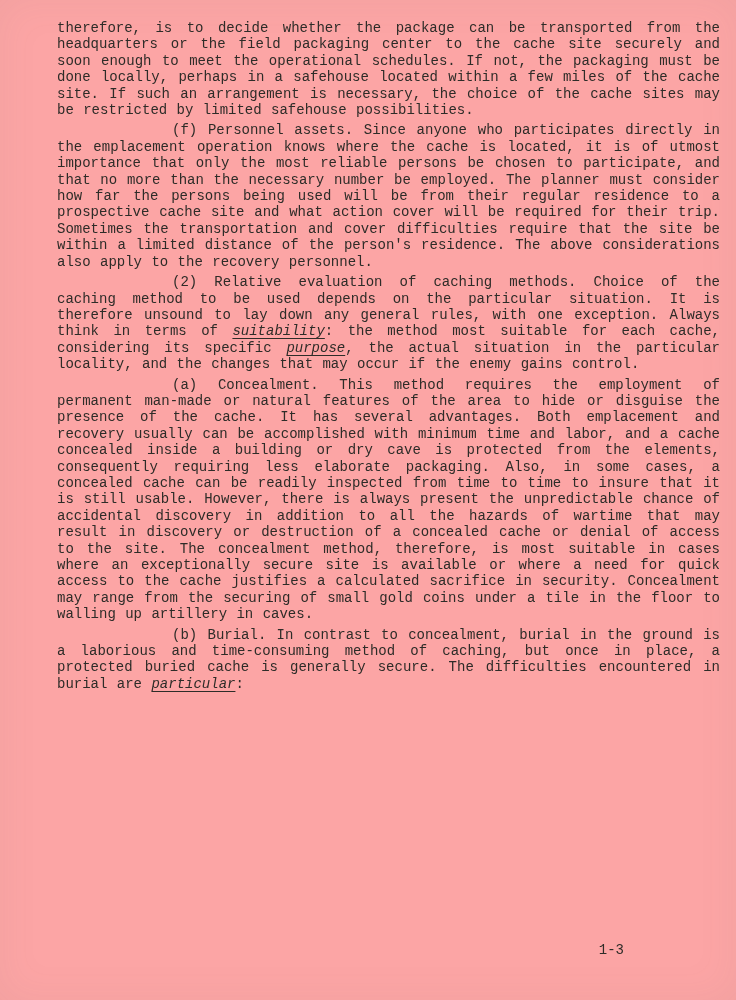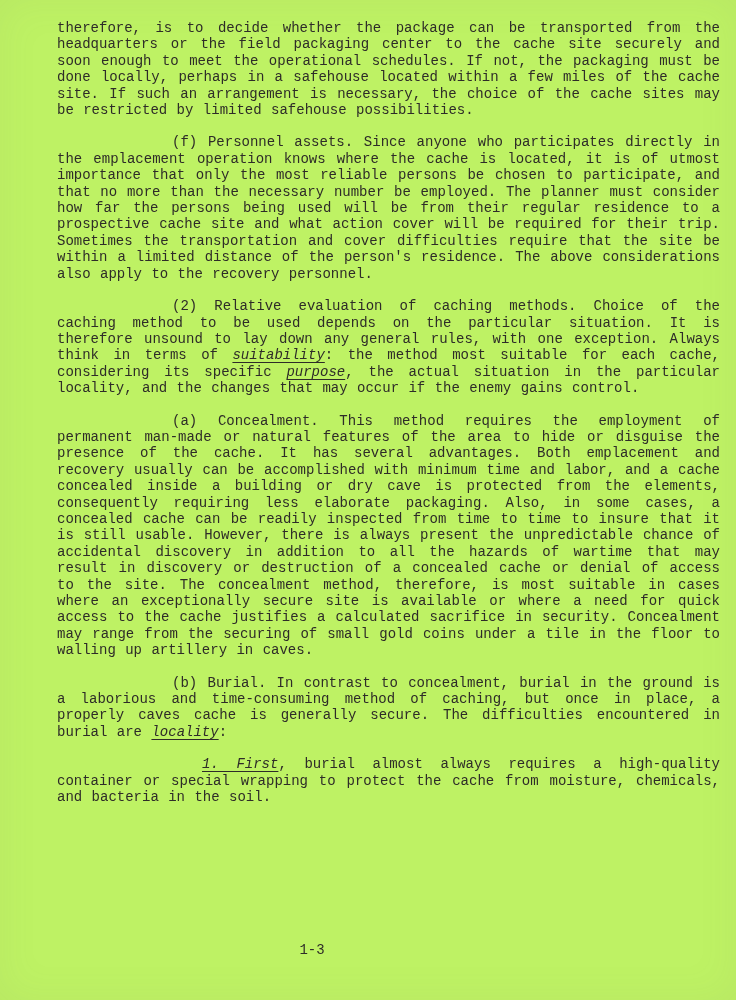--- a/index.html
+++ b/index.html
@@ -2,57 +2,56 @@
 <html><head>
 <meta charset="utf-8">
 <style>
   * { margin: 0; padding: 0; box-sizing: border-box; }
   html, body { background: #e9e7e1; }
   .page {
     position: relative;
     width: 736px;
     height: 1000px;
     margin: 0 auto;
-    background: #bef264;
+    background: #fca5a5;
     color: #2e2c28;
     font-family: "Liberation Mono", "DejaVu Sans Mono", monospace;
     font-size: 14px;
     line-height: 16.4px;
     padding: 20px 16px 0 57px;
     overflow: hidden;
     box-shadow: inset 0 0 40px rgba(120,115,100,0.08);
   }
   .para {
     text-align: justify;
-    margin-top: 16px;
+    margin-top: 4px;
     word-spacing: 1px;
   }
   .para:first-child { margin-top: 0; }
   .indent-1 { text-indent: 115px; }
   .indent-2 { text-indent: 145px; }
   .u { text-decoration: underline; text-underline-offset: 3px; font-style: italic; }
   .page-number {
     position: absolute;
     top: 942px;
     left: 0;
     width: 624px;
-    text-align: center;
+    text-align: right;
   }
 </style>
 </head>
 <body>
 
 <div class="page">
   <p class="para"><span>therefore, is to decide whether the package can be transported from the headquarters or the field packaging center to the cache site securely and soon enough to meet the operational schedules. If not, the packaging must be done locally, perhaps in a safehouse located within a few miles of the cache site. If such an arrangement is necessary, the choice of the cache sites may be restricted by limited safehouse possibilities.</span></p>
 
   <p class="para indent-1"><span>(f) Personnel assets. Since anyone who participates directly in the emplacement operation knows where the cache is located, it is of utmost importance that only the most reliable persons be chosen to participate, and that no more than the necessary number be employed. The planner must consider how far the persons being used will be from their regular residence to a prospective cache site and what action cover will be required for their trip. Sometimes the transportation and cover difficulties require that the site be within a limited distance of the person's residence. The above considerations also apply to the recovery personnel.</span></p>
 
   <p class="para indent-1"><span>(2) Relative evaluation of caching methods. Choice of the caching method to be used depends on the particular situation. It is therefore unsound to lay down any general rules, with one exception. Always think in terms of </span><span class="u">suitability</span><span>: the method most suitable for each cache, considering its specific </span><span class="u">purpose</span><span>, the actual situation in the particular locality, and the changes that may occur if the enemy gains control.</span></p>
 
   <p class="para indent-1"><span>(a) Concealment. This method requires the employment of permanent man-made or natural features of the area to hide or disguise the presence of the cache. It has several advantages. Both emplacement and recovery usually can be accomplished with minimum time and labor, and a cache concealed inside a building or dry cave is protected from the elements, consequently requiring less elaborate packaging. Also, in some cases, a concealed cache can be readily inspected from time to time to insure that it is still usable. However, there is always present the unpredictable chance of accidental discovery in addition to all the hazards of wartime that may result in discovery or destruction of a concealed cache or denial of access to the site. The concealment method, therefore, is most suitable in cases where an exceptionally secure site is available or where a need for quick access to the cache justifies a calculated sacrifice in security. Concealment may range from the securing of small gold coins under a tile in the floor to walling up artillery in caves.</span></p>
 
-  <p class="para indent-1"><span>(b) Burial. In contrast to concealment, burial in the ground is a laborious and time-consuming method of caching, but once in place, a properly caves cache is generally secure. The difficulties encountered in burial are </span><span class="u">locality</span><span>:</span></p>
+  <p class="para indent-1"><span>(b) Burial. In contrast to concealment, burial in the ground is a laborious and time-consuming method of caching, but once in place, a protected buried cache is generally secure. The difficulties encountered in burial are </span><span class="u">particular</span><span>:</span></p>
 
-  <p class="para indent-2"><span class="u">1. First</span><span>, burial almost always requires a high-quality container or special wrapping to protect the cache from moisture, chemicals, and bacteria in the soil.</span></p>
 
 
   <div class="page-number">1-3</div>
 </div>
 
 </body></html>

